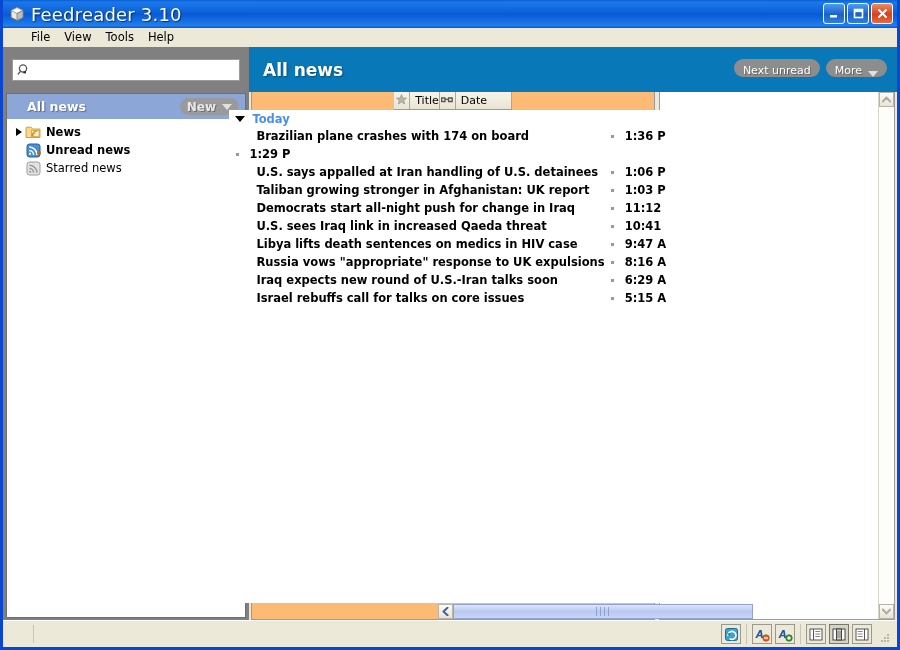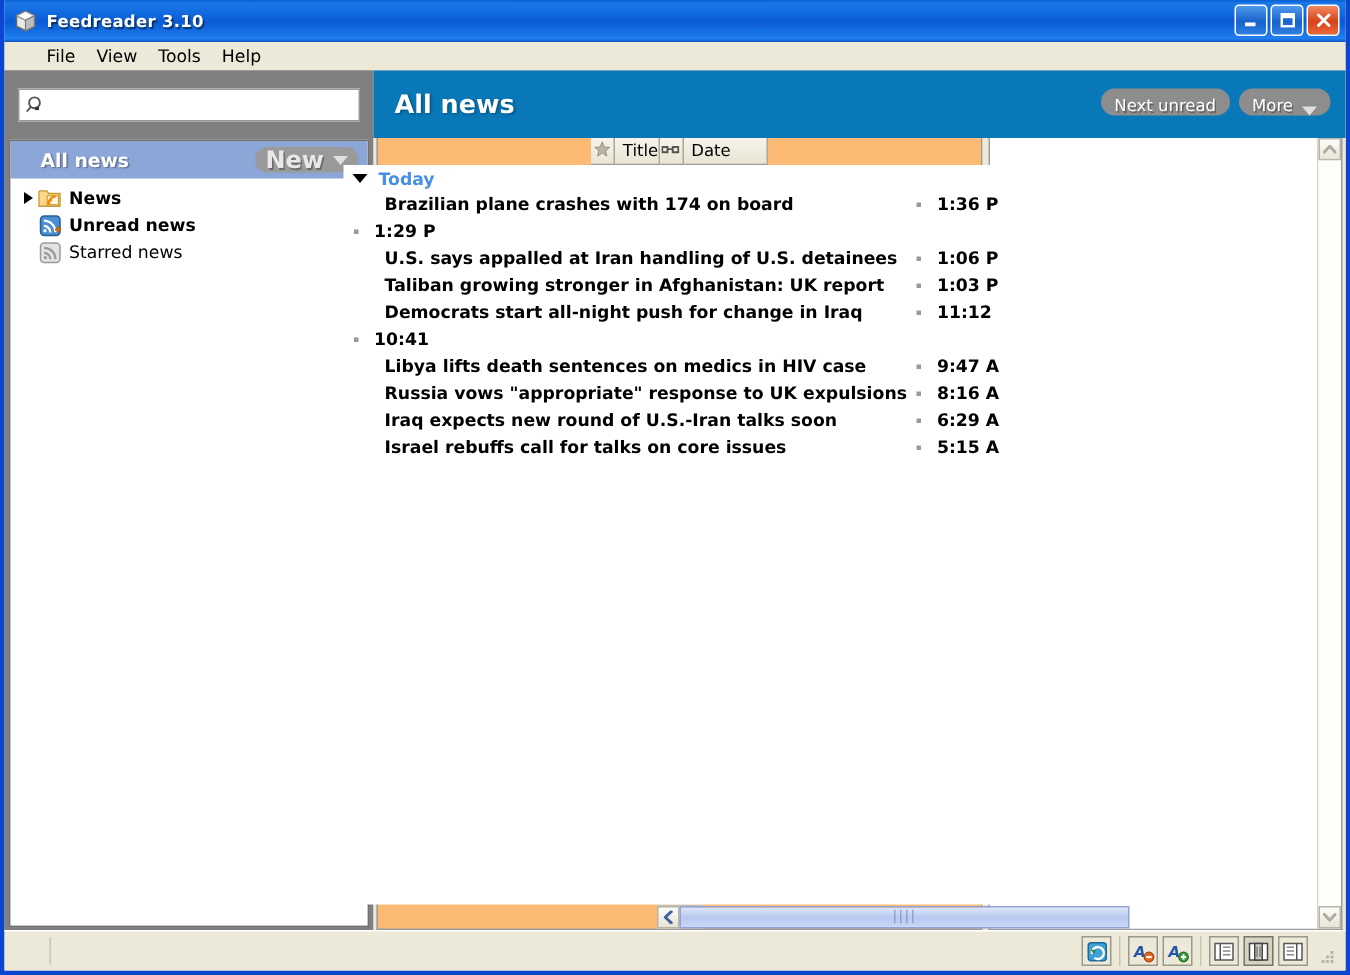--- a/index.html
+++ b/index.html
@@ -21,21 +21,21 @@
   .titlebar{
     height:28px;flex:0 0 28px;
     background:linear-gradient(to bottom,#0a5fd4 0%,#1b78e8 8%,#0c63dc 42%,#0a5ad4 52%,#1f7ff0 92%,#0c52c0 100%);
     display:flex;align-items:center;position:relative;
   }
   .title-icon{
     width:16px;height:16px;margin-left:6px;margin-right:6px;position:relative;flex:0 0 16px;
   }
   .title-icon svg{display:block;}
   .title-text{
-    color:#fff;font-size:11px;font-weight:bold;
+    color:#fff;font-size:18px;font-weight:normal;
     text-shadow:1px 1px 1px rgba(0,0,0,0.55);
     letter-spacing:0.2px;
   }
   .title-btns{position:absolute;right:4px;top:3px;display:flex;gap:2px;}
   .tbtn{
     width:22px;height:21px;border:1px solid #ffffff;border-radius:3px;
     box-sizing:border-box;display:flex;align-items:center;justify-content:center;
     background:linear-gradient(to bottom,#4f9aec,#1862cc 55%,#2f80e0);
   }
   .tbtn.close{background:linear-gradient(to bottom,#f08a60,#d8411a 55%,#ea6a3c);}
@@ -72,21 +72,21 @@
     height:25px;flex:0 0 25px;background:#8ca6d8;display:flex;align-items:center;
     padding:0 6px 0 20px;position:relative;
   }
   .tree-head .lbl{
     color:#fff;font-size:12.5px;font-weight:bold;text-shadow:1px 1px 1px rgba(0,0,0,0.35);
   }
   .newbtn{
     position:absolute;right:6px;top:4px;height:17px;border-radius:9px;
     background:#9a9a9a;display:flex;align-items:center;padding:0 7px;gap:6px;
   }
-  .newbtn .lbl{color:#e8e8e8;font-size:16px;text-shadow:1px 1px 0 rgba(0,0,0,0.3);}
+  .newbtn .lbl{color:#e8e8e8;font-size:12px;text-shadow:1px 1px 0 rgba(0,0,0,0.3);}
   .tri-down{
     width:0;height:0;border-left:5px solid transparent;border-right:5px solid transparent;
     border-top:6px solid #e0e0e0;
   }
   .tree-body{flex:1 1 auto;background:#fff;padding-top:4px;}
   .trow{height:18px;display:flex;align-items:center;padding-left:6px;}
   .expander{
     width:12px;display:flex;align-items:center;justify-content:center;flex:0 0 12px;
   }
   .tri-right{
@@ -390,20 +390,21 @@
                   <div class="d">1:03 P</div>
                 </div>
                 <div class="item">
                   <div class="t">Democrats start all-night push for change in Iraq</div>
                   <div class="dot">
                     <i></i>
                   </div>
                   <div class="d">11:12</div>
                 </div>
                 <div class="item">
+                  <div class="t">U.S. sees Iraq link in increased Qaeda threat</div>
                   <div class="dot">
                     <i></i>
                   </div>
                   <div class="d">10:41</div>
                 </div>
                 <div class="item">
                   <div class="t">Libya lifts death sentences on medics in HIV case</div>
                   <div class="dot">
                     <i></i>
                   </div>

